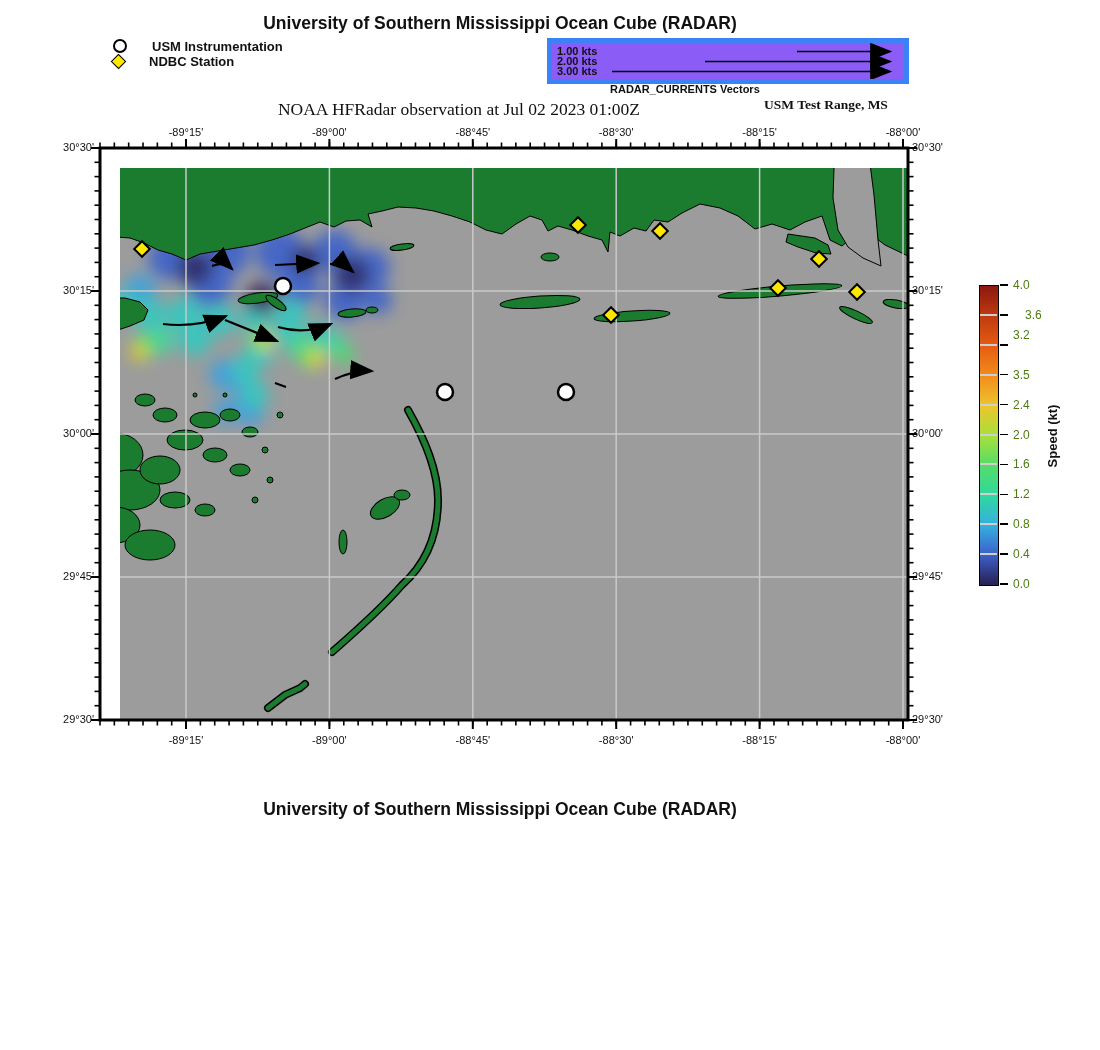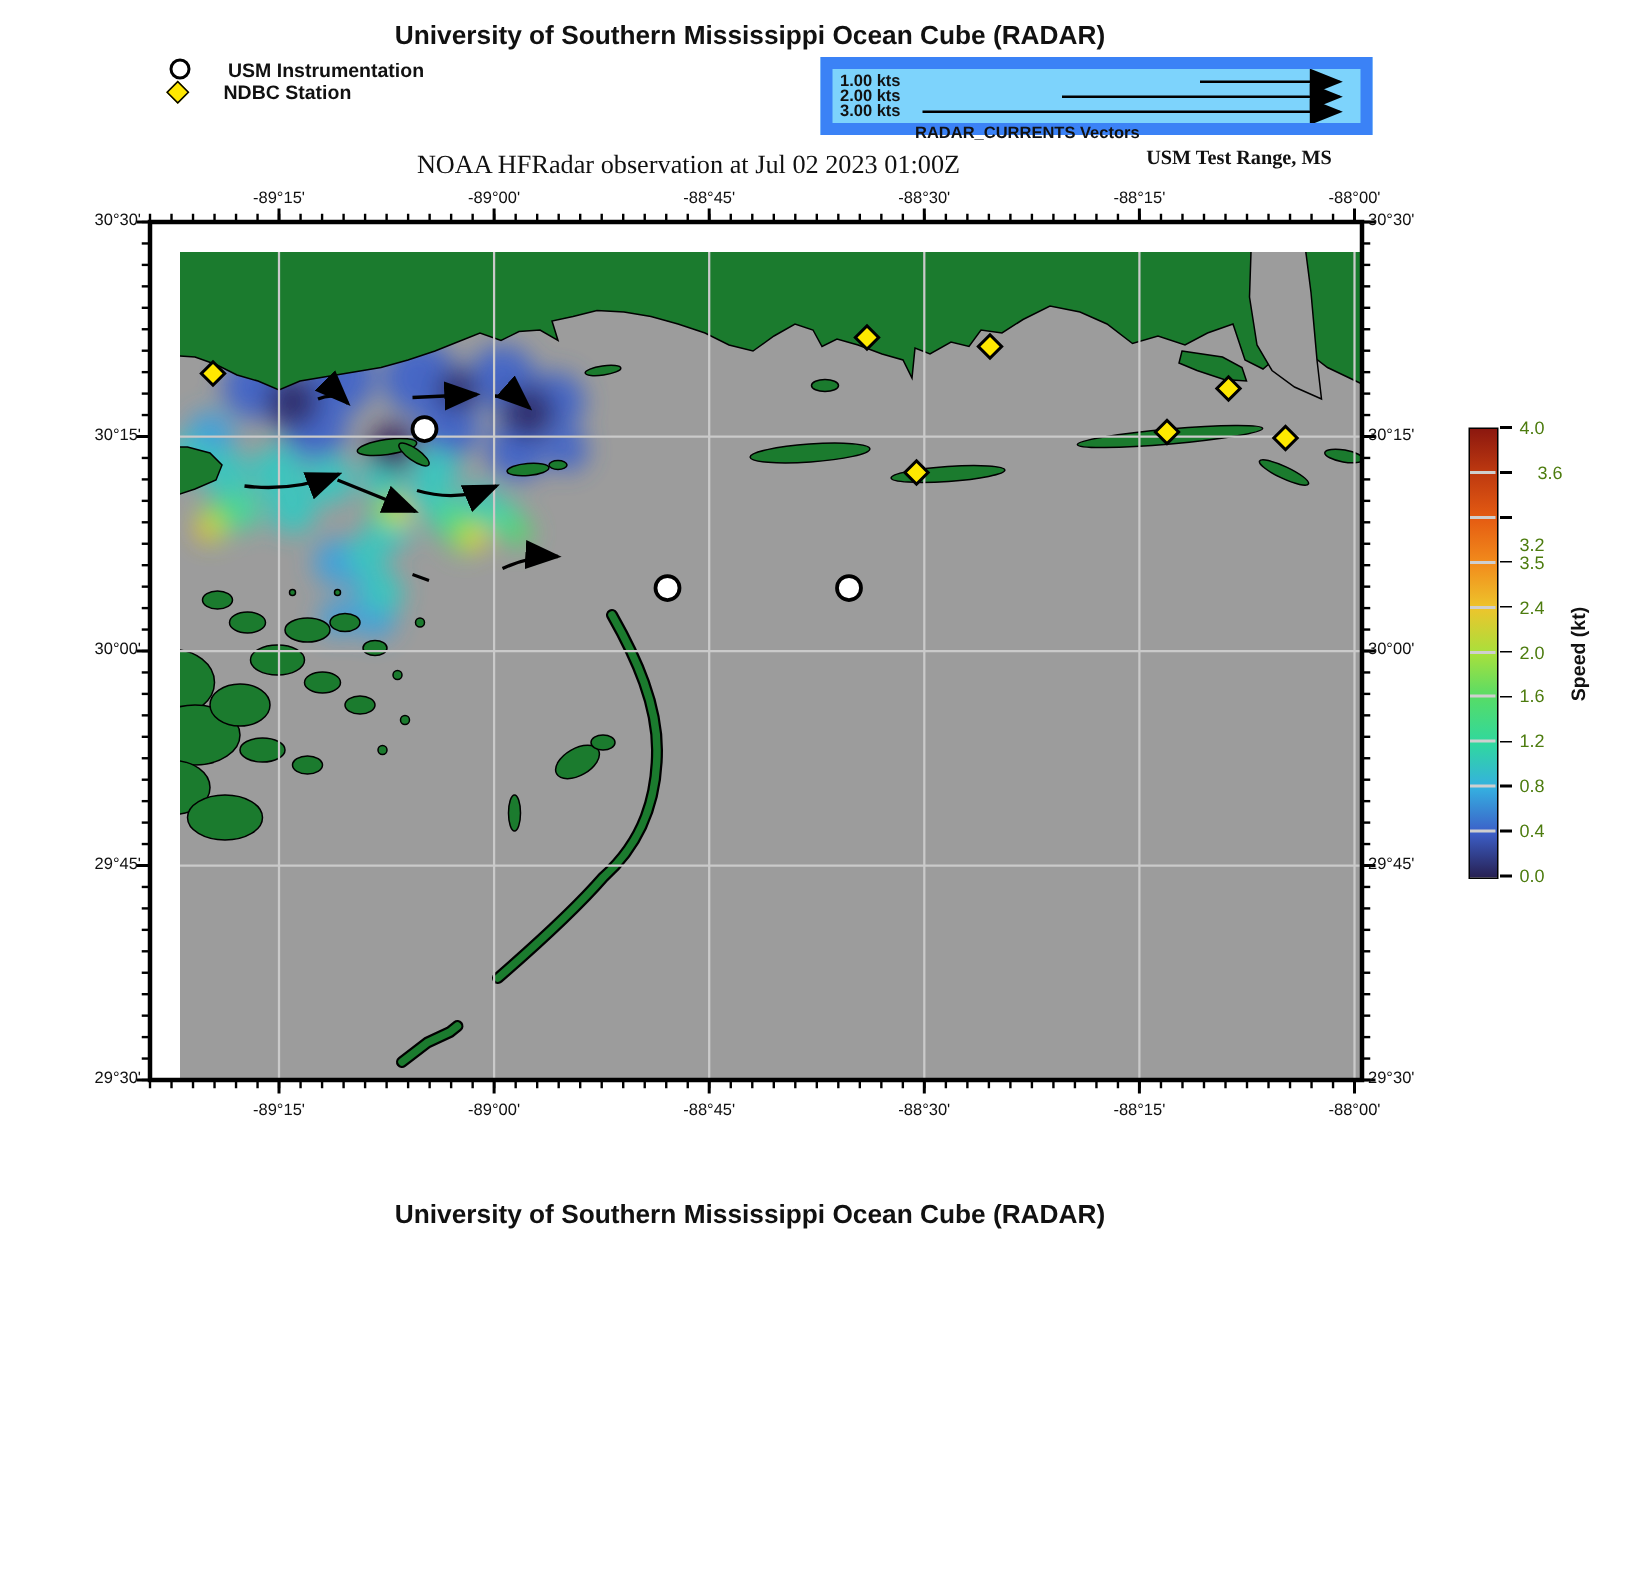--- a/index.html
+++ b/index.html
@@ -5,21 +5,21 @@
   html,body{margin:0;padding:0;background:#ffffff;}
   body{width:1100px;height:1050px;position:relative;font-family:"Liberation Sans",sans-serif;overflow:hidden;}
   .abs{position:absolute;}
   .title{font-weight:bold;font-size:17.5px;color:#111;white-space:nowrap;}
   .subtitle{font-family:"Liberation Serif",serif;font-weight:normal;font-size:17.5px;color:#111;white-space:nowrap;}
   .range-label{font-family:"Liberation Serif",serif;font-weight:bold;font-size:13.5px;color:#111;white-space:nowrap;}
   .legend-row{position:absolute;display:flex;align-items:center;gap:25px;height:14px;}
   .legend-label{font-weight:bold;font-size:13px;color:#111;white-space:nowrap;}
   .mk-circle{width:10px;height:10px;border:2px solid #000;border-radius:50%;background:#fff;flex:0 0 auto;}
   .mk-diamond{width:9px;height:9px;border:1.6px solid #000;background:#ffe800;transform:rotate(45deg);flex:0 0 auto;}
-  .vecbox{border:8px solid #3b82f6;background:#7dd3fc;}
+  .vecbox{border:5px solid #3b82f6;background:#8b5cf6;}
   .vec-label{position:absolute;font-weight:bold;font-size:11px;line-height:10px;color:#111;white-space:nowrap;}
   .vec-caption{font-weight:bold;font-size:11px;color:#111;white-space:nowrap;padding-left:40px;}
   .axis-label{position:absolute;font-size:11px;color:#111;white-space:nowrap;}
   .cb-ticklabel{position:absolute;font-size:12px;color:#4d7c0f;white-space:nowrap;}
   .cb-title{font-weight:bold;font-size:13px;color:#111;white-space:nowrap;}
   .cb-bar{border:1.5px solid #000;}
   .cb-line{position:absolute;background:#cfcfcf;height:2px;}
   .cb-tick{position:absolute;background:#000;height:1.6px;}
 </style>
 </head>
@@ -464,21 +464,21 @@
 
 <div id="cb-bar" class="abs cb-bar" style="left: 979px; top: 285px; width: 18px; height: 299px; background: linear-gradient(to top, rgb(39, 32, 82) 0%, rgb(60, 95, 200) 10%, rgb(53, 176, 224) 20%, rgb(48, 216, 158) 30%, rgb(85, 220, 104) 40%, rgb(168, 224, 60) 50%, rgb(237, 197, 44) 60%, rgb(242, 140, 28) 70%, rgb(229, 92, 18) 80%, rgb(191, 58, 16) 90%, rgb(140, 24, 15) 100%);"></div>
 <div id="cb-annotations">
     <div class="cb-tick" style="left: 1000px; top: 284.2px; width: 8px;"></div>
     <div class="cb-ticklabel" style="left: 1013px; top: 285px; transform: translateY(-50%);">4.0</div>
     <div class="cb-tick" style="left: 1000px; top: 314.1px; width: 8px;"></div>
     <div class="cb-line" style="left: 980px; top: 313.9px; width: 17px;"></div>
     <div class="cb-ticklabel" style="left: 1013px; top: 314.9px; transform: translateY(-50%); margin-left: 12px;">3.6</div>
     <div class="cb-tick" style="left: 1000px; top: 344px; width: 8px;"></div>
     <div class="cb-line" style="left: 980px; top: 343.8px; width: 17px;"></div>
-    <div class="cb-ticklabel" style="left: 1013px; top: 363px; transform: translateY(-50%);">3.2</div>
+    <div class="cb-ticklabel" style="left: 1013px; top: 335px; transform: translateY(-50%);">3.2</div>
     <div class="cb-tick" style="left: 1000px; top: 373.9px; width: 8px;"></div>
     <div class="cb-line" style="left: 980px; top: 373.7px; width: 17px;"></div>
     <div class="cb-ticklabel" style="left: 1013px; top: 374.7px; transform: translateY(-50%);">3.5</div>
     <div class="cb-tick" style="left: 1000px; top: 403.8px; width: 8px;"></div>
     <div class="cb-line" style="left: 980px; top: 403.6px; width: 17px;"></div>
     <div class="cb-ticklabel" style="left: 1013px; top: 404.6px; transform: translateY(-50%);">2.4</div>
     <div class="cb-tick" style="left: 1000px; top: 433.7px; width: 8px;"></div>
     <div class="cb-line" style="left: 980px; top: 433.5px; width: 17px;"></div>
     <div class="cb-ticklabel" style="left: 1013px; top: 434.5px; transform: translateY(-50%);">2.0</div>
     <div class="cb-tick" style="left: 1000px; top: 463.6px; width: 8px;"></div>

